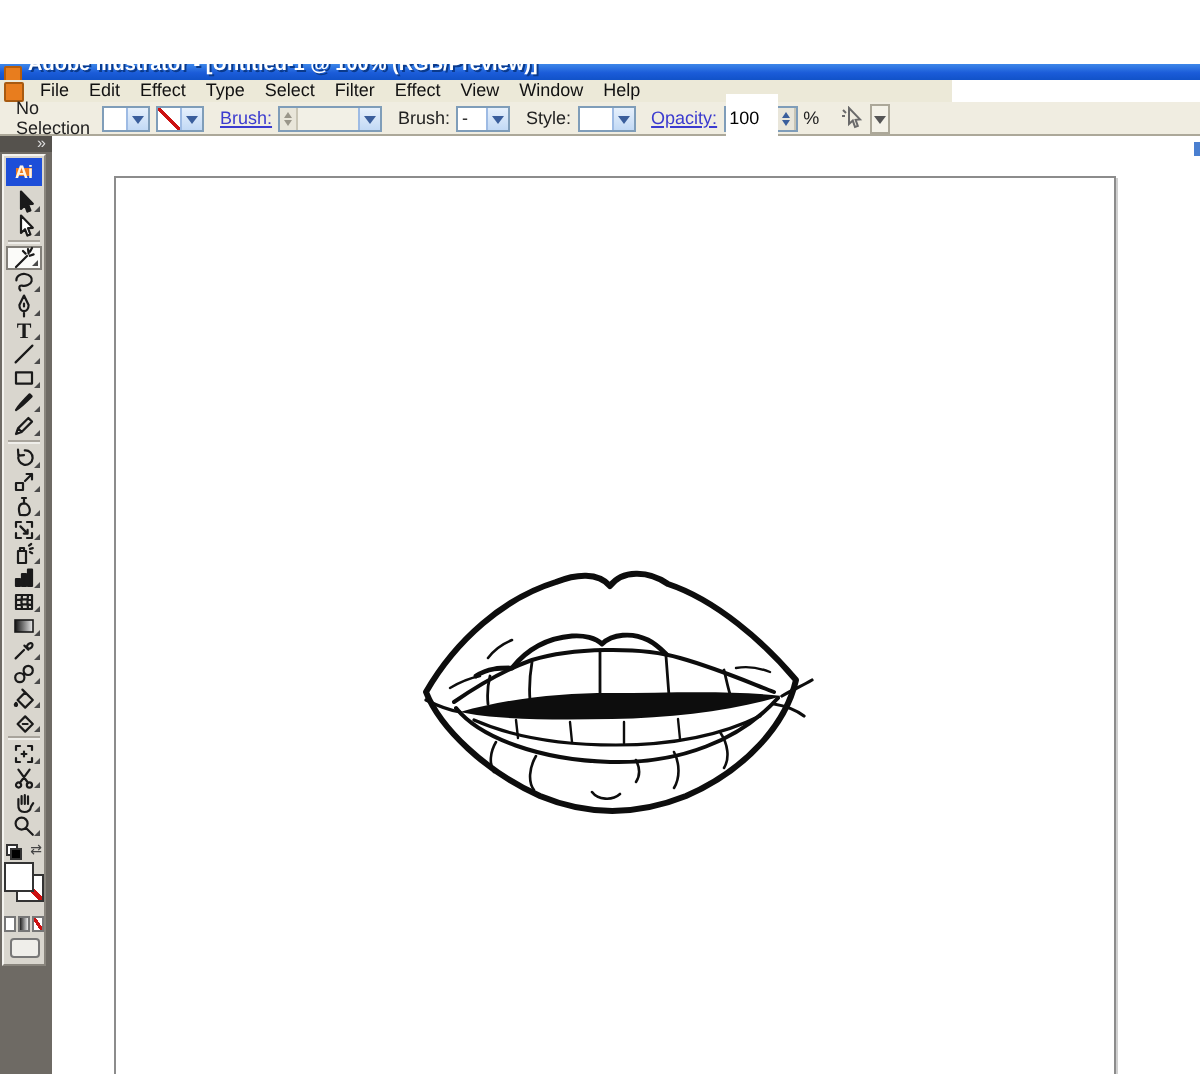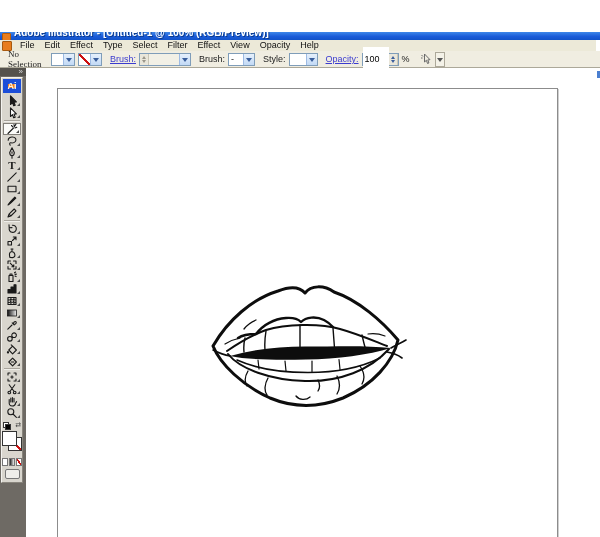--- a/index.html
+++ b/index.html
@@ -7,30 +7,30 @@
        font-family:"Liberation Sans",sans-serif;background:#fff;margin-top:32px;
        -webkit-font-smoothing:none;}
   
   #titlebar{position:absolute;left:0;top:0;width:600px;height:8px;overflow:hidden;
             background:linear-gradient(#3d87e9 0%,#1b5cd9 55%,#1152c8 100%);}
   #app-icon{position:absolute;left:2px;top:1px;width:7px;height:7px;background:#e87d1e;
             border:1px solid #b85c08;border-radius:1px;}
   #title-text{position:absolute;left:14px;top:-5px;color:#fff;font-weight:bold;
               font-size:10px;white-space:nowrap;text-shadow:1px 1px 0 #0a3a8c;}
   
-  #menubar{position:absolute;left:0;top:8px;width:596px;height:11px;background:#ece9d8;
+  #menubar{position:absolute;left:0;top:8px;width:476px;height:11px;background:#ece9d8;
            display:flex;align-items:center;font-size:9px;color:#111;}
   #doc-icon{width:8px;height:8px;background:#e87d1e;border:1px solid #a85a10;
             border-radius:1px;margin:0 3px 0 2px;flex:none;}
   .menu-item{padding:0 5px;line-height:11px;cursor:default;}
   
   #controlbar{position:absolute;left:0;top:19px;width:600px;height:17px;background:#f0ede1;
               border-bottom:1px solid #aca899;box-sizing:border-box;display:flex;
               align-items:center;font-size:9px;color:#222;}
-  #sel-status{margin-left:8px;width:43px;font-family:Liberation Serif, serif;}
+  #sel-status{margin-left:8px;width:43px;}
   .combo{display:flex;align-items:center;border:1px solid #7f9db9;background:#fff;height:13px;box-sizing:border-box;}
   .swatch{width:11px;height:11px;background:#fff;}
   .swatch.none{background:linear-gradient(to top right,#fff 44%,#cc1111 44%,#cc1111 56%,#fff 56%);}
   .dd-arrow{width:10px;height:11px;background:linear-gradient(#e6f0fc,#c2d9f5);
             border-left:1px solid #9ebbe4;display:flex;align-items:center;justify-content:center;}
   .dd-arrow:after{content:"";border:3px solid transparent;border-top:4px solid #3a5e9c;margin-top:4px;}
   .link{color:#3b3bcf;text-decoration:underline;margin:0 3px 0 8px;cursor:pointer;}
   .plain-label{margin:0 3px 0 8px;}
   .spin{width:8px;height:11px;background:#e9e6da;border-right:1px solid #c9c5b5;
         display:flex;flex-direction:column;align-items:center;justify-content:center;gap:1px;}
@@ -99,21 +99,21 @@
     <span id="doc-icon"></span>
     <span style="display:flex">
         <span class="menu-item">File</span>
         <span class="menu-item">Edit</span>
         <span class="menu-item">Effect</span>
         <span class="menu-item">Type</span>
         <span class="menu-item">Select</span>
         <span class="menu-item">Filter</span>
         <span class="menu-item">Effect</span>
         <span class="menu-item">View</span>
-        <span class="menu-item">Opacity</span>
+        <span class="menu-item">Window</span>
         <span class="menu-item">Help</span>
       </span>
   </div>
 
   <div id="controlbar">
     <span id="sel-status">No Selection</span>
 
     <span class="combo">
       <span class="swatch"></span>
       <span class="dd-arrow"></span>

